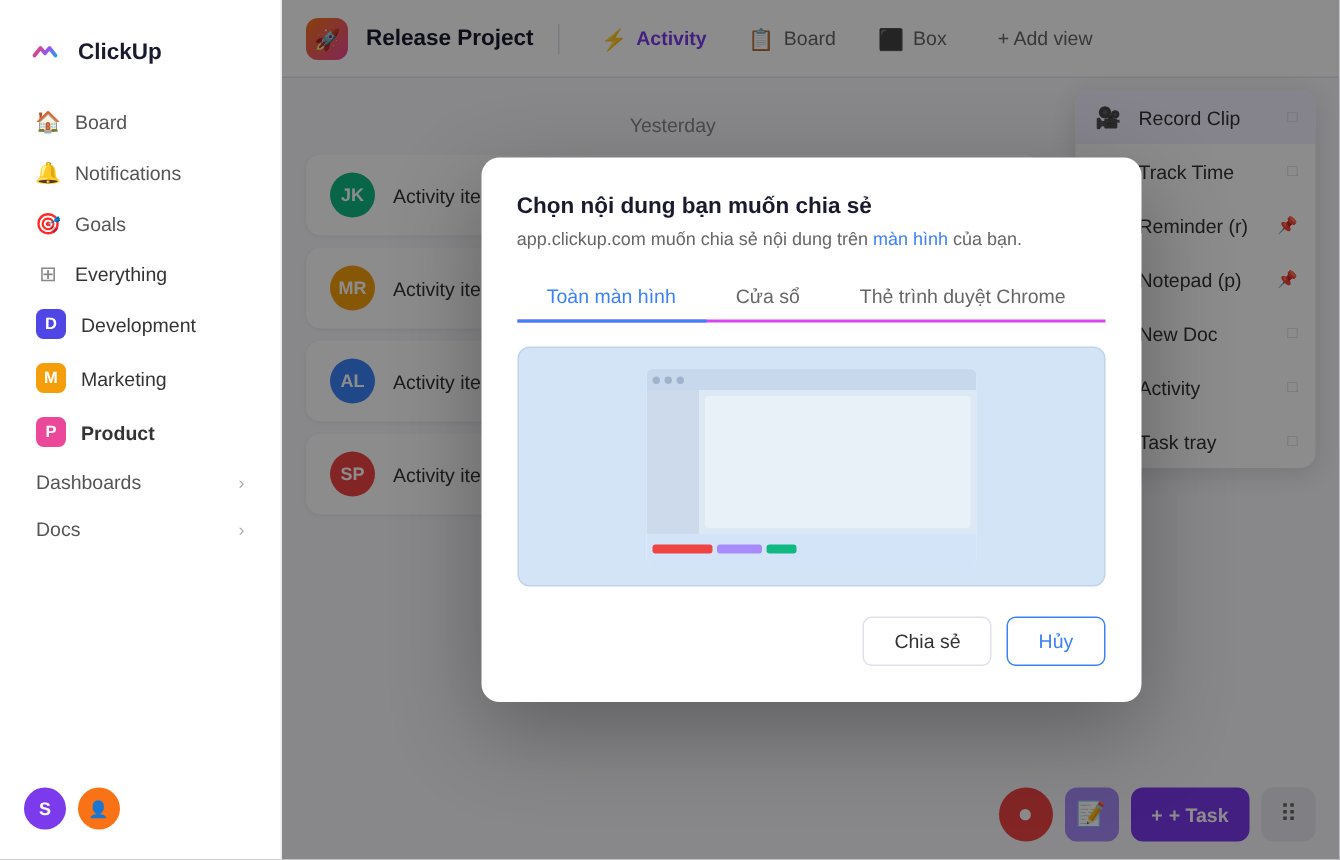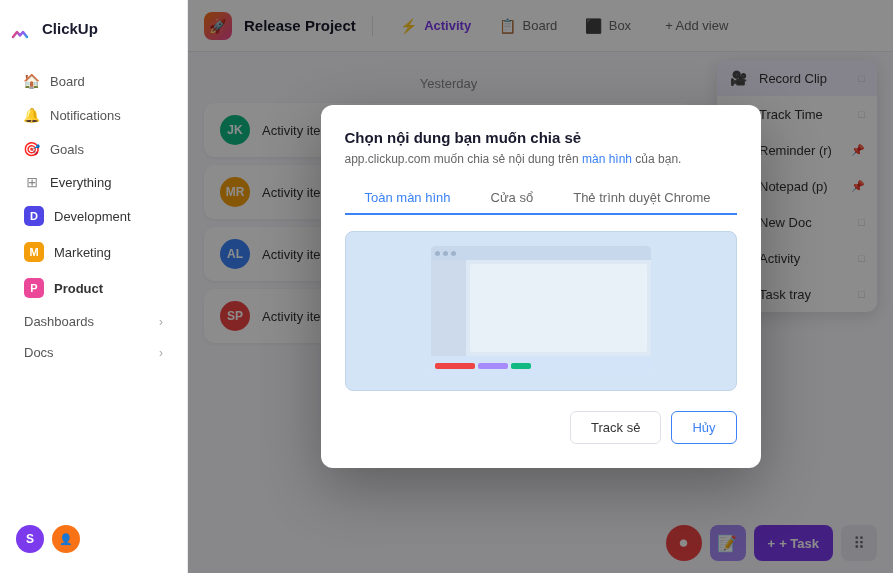--- a/index.html
+++ b/index.html
@@ -1,20 +1,20 @@
 <!DOCTYPE html>
 <html><head>
   <meta charset="utf-8">
   <style>
     * { box-sizing: border-box; margin: 0; padding: 0; }
     body { font-family: -apple-system, BlinkMacSystemFont, 'Segoe UI', sans-serif; background: #f0f0f5; width: 893px; height: 573px; overflow: hidden; display: flex; }
 
     
     .sidebar { width: 188px; background: #fff; border-right: 1px solid #e8e8ee; display: flex; flex-direction: column; padding: 12px 0; height: 573px; flex-shrink: 0; }
-    .sidebar-logo { display: flex; gap: 8px; padding: 8px 6px 16px; }
+    .sidebar-logo { display: flex; align-items: center; gap: 8px; padding: 8px 16px 16px; }
     .sidebar-logo-text { font-size: 15px; font-weight: 700; color: #1a1a2e; }
     .sidebar-nav-item { display: flex; align-items: center; gap: 10px; padding: 8px 16px; cursor: pointer; color: #555; font-size: 13px; border-radius: 6px; margin: 1px 8px; }
     .sidebar-nav-icon { width: 16px; height: 16px; display: flex; align-items: center; justify-content: center; font-size: 14px; color: #888; }
     .sidebar-section-header { display: flex; align-items: center; justify-content: space-between; padding: 10px 16px 4px; font-size: 11px; font-weight: 700; color: #888; text-transform: uppercase; letter-spacing: 0.5px; }
     .sidebar-space-item { display: flex; align-items: center; gap: 10px; padding: 7px 16px; cursor: pointer; font-size: 13px; color: #333; border-radius: 6px; margin: 1px 8px; }
     .sidebar-space-item.active { font-weight: 700; }
     .space-icon { width: 20px; height: 20px; border-radius: 5px; display: flex; align-items: center; justify-content: center; font-size: 11px; font-weight: 700; color: #fff; flex-shrink: 0; }
     .sidebar-expandable { display: flex; align-items: center; justify-content: space-between; padding: 7px 16px; cursor: pointer; font-size: 13px; color: #555; border-radius: 6px; margin: 1px 8px; }
     .sidebar-bottom { margin-top: auto; padding: 8px 16px; display: flex; align-items: center; gap: 8px; }
     .avatar-small { width: 28px; height: 28px; border-radius: 50%; background: #7c3aed; display: flex; align-items: center; justify-content: center; color: #fff; font-size: 12px; font-weight: 700; }
@@ -41,21 +41,21 @@
     .activity-item { background: #fff; border-radius: 10px; padding: 12px 16px; margin-bottom: 8px; display: flex; align-items: center; gap: 12px; font-size: 13px; color: #333; box-shadow: 0 1px 3px rgba(0,0,0,0.06); }
     .activity-avatar { width: 30px; height: 30px; border-radius: 50%; display: flex; align-items: center; justify-content: center; font-size: 12px; font-weight: 700; color: #fff; flex-shrink: 0; }
     .activity-time { margin-left: auto; color: #aaa; font-size: 12px; }
 
     
     .overlay { position: absolute; inset: 0; background: rgba(0,0,0,0.45); display: flex; align-items: center; justify-content: center; z-index: 100; }
     .modal { background: #fff; border-radius: 12px; padding: 24px; width: 440px; box-shadow: 0 20px 60px rgba(0,0,0,0.3); }
     .modal-title { font-size: 15px; font-weight: 600; color: #1a1a2e; margin-bottom: 6px; }
     .modal-subtitle { font-size: 12px; color: #666; margin-bottom: 16px; }
     .modal-subtitle a { color: #3b82f6; text-decoration: none; }
-    .modal-tabs { display: flex; gap: 0; border-bottom: 2px solid #3b82f6; margin-bottom: 16px; }
+    .modal-tabs { display: flex; gap: 0; border-bottom: 2px solid #d946ef; margin-bottom: 16px; }
     .modal-tab { padding: 8px 20px; font-size: 13px; color: #666; cursor: pointer; border-bottom: 2px solid transparent; margin-bottom: -2px; }
     .modal-tab.active { color: #3b82f6; border-bottom-color: #3b82f6; font-weight: 500; }
     .modal-preview { background: #d4e4f7; border-radius: 8px; height: 160px; overflow: hidden; margin-bottom: 20px; display: flex; align-items: center; justify-content: center; border: 1px solid #c0d4ea; }
     .modal-preview-inner { width: 220px; height: 130px; background: #e8f0f8; border-radius: 4px; display: flex; flex-direction: column; overflow: hidden; }
     .preview-titlebar { height: 14px; background: #c8d8ec; display: flex; align-items: center; gap: 3px; padding: 0 4px; }
     .preview-dot { width: 5px; height: 5px; border-radius: 50%; background: #9fb4cc; }
     .preview-content { flex: 1; background: #dce8f4; display: flex; }
     .preview-sidebar-mini { width: 35px; background: #ccdaec; }
     .preview-main-mini { flex: 1; background: #e8f0f8; margin: 4px; border-radius: 2px; }
     .modal-footer { display: flex; justify-content: flex-end; gap: 10px; }
@@ -272,18 +272,18 @@
             <div class="preview-main-mini"></div>
           </div>
           <div style="height:20px;background:#d4e4f8;display:flex;align-items:center;padding:0 4px;gap:3px;">
             <div style="width:40px;height:6px;background:#ef4444;border-radius:2px;"></div>
             <div style="width:30px;height:6px;background:#a78bfa;border-radius:2px;"></div>
             <div style="width:20px;height:6px;background:#10b981;border-radius:2px;"></div>
           </div>
         </div>
       </div>
       <div class="modal-footer">
-        <button class="btn-cancel">Track sẻ</button>
+        <button class="btn-cancel">Chia sẻ</button>
         <button class="btn-primary">Hủy</button>
       </div>
     </div>
   </div>
 </div>
 
 </body></html>

